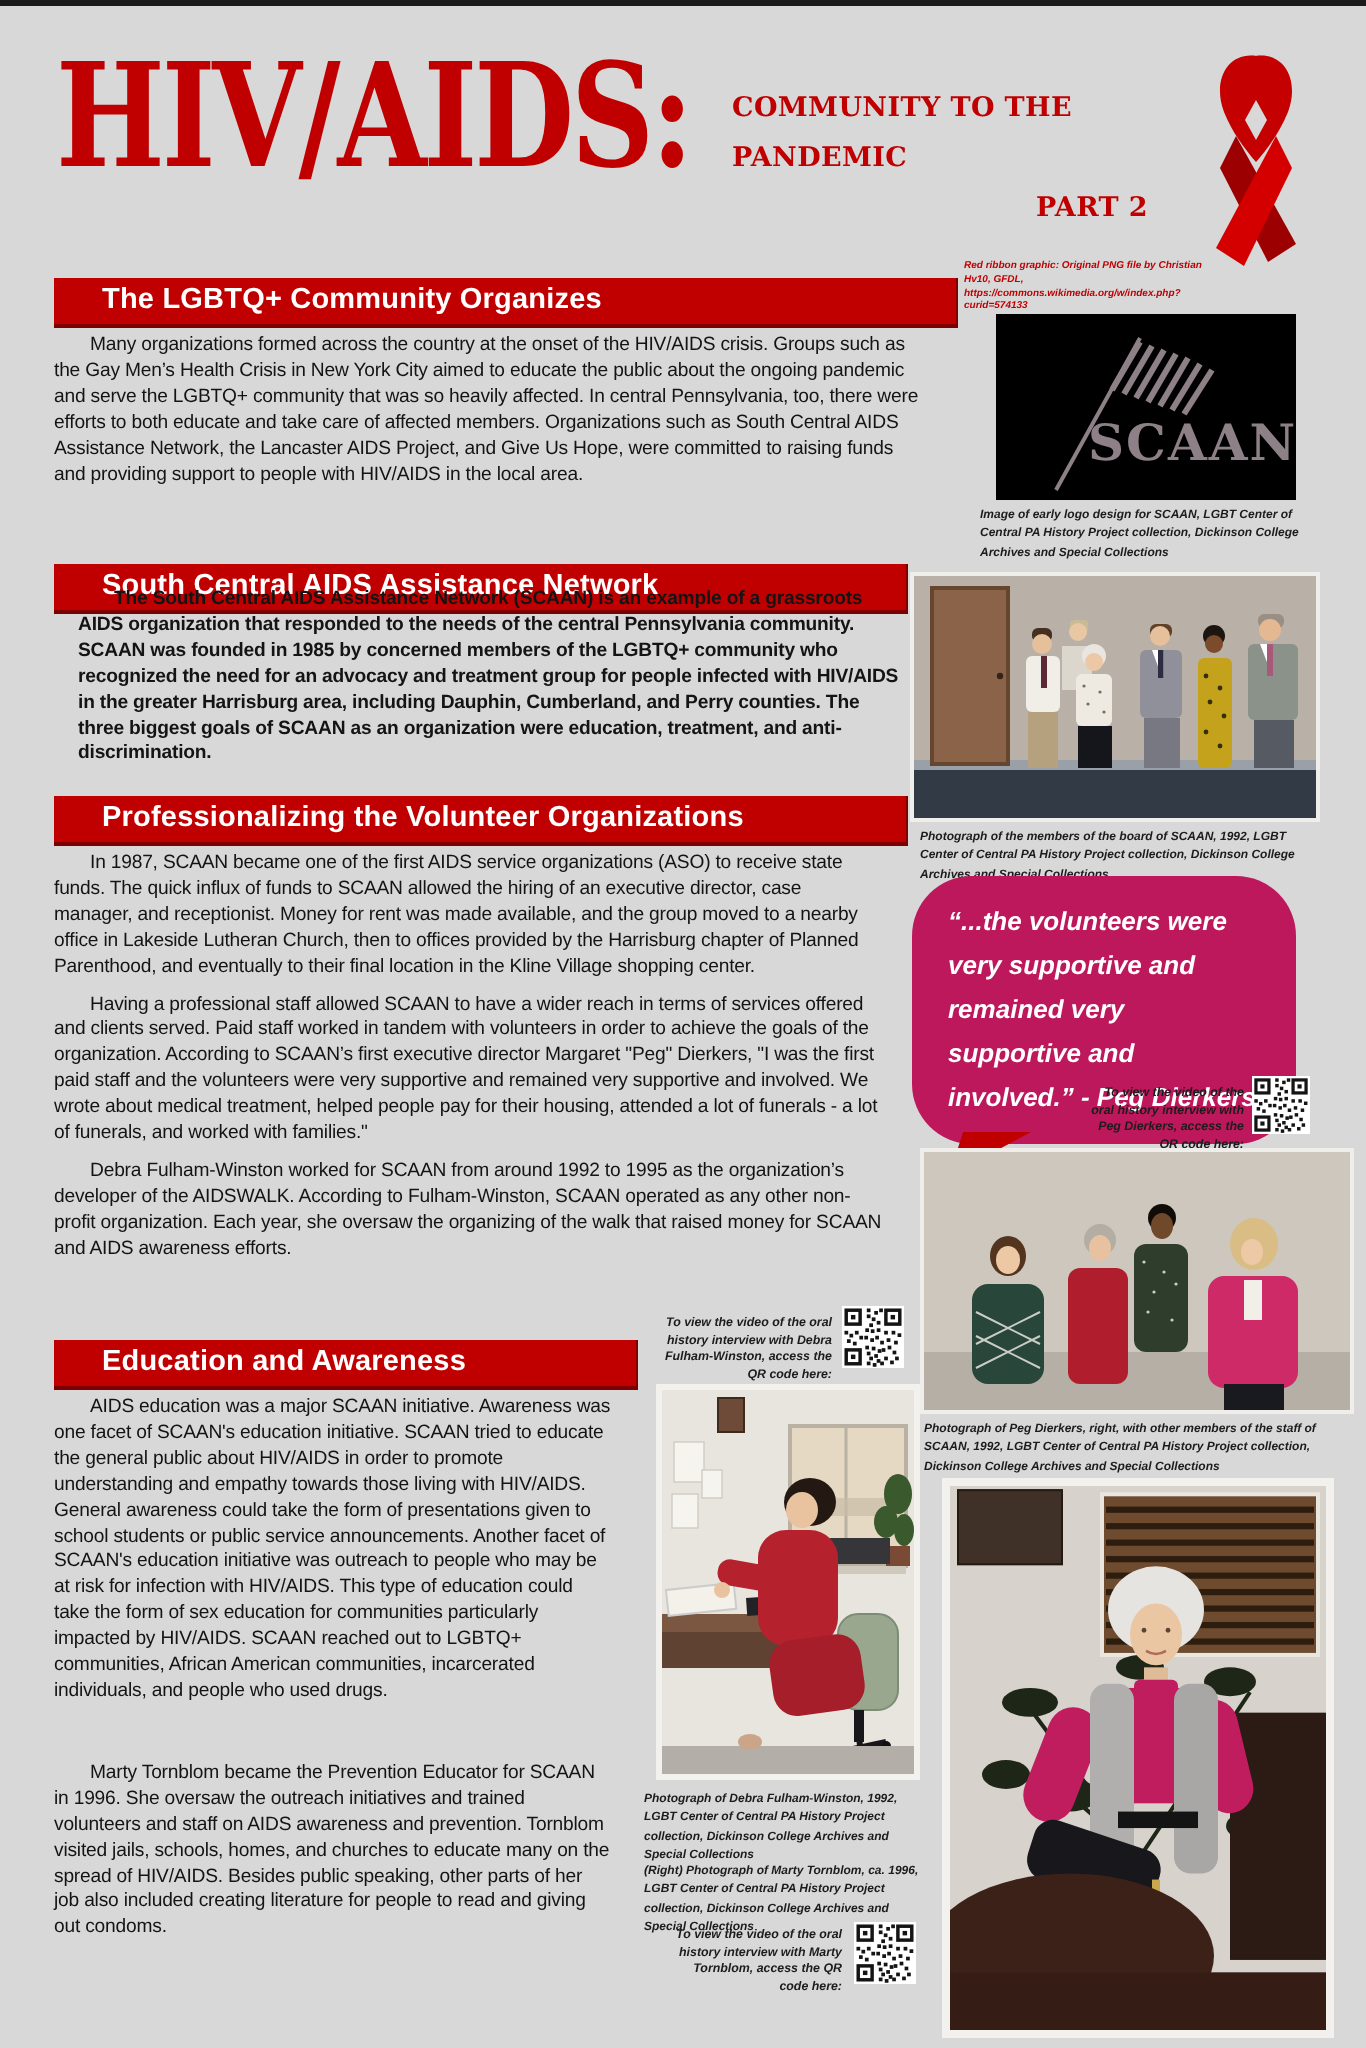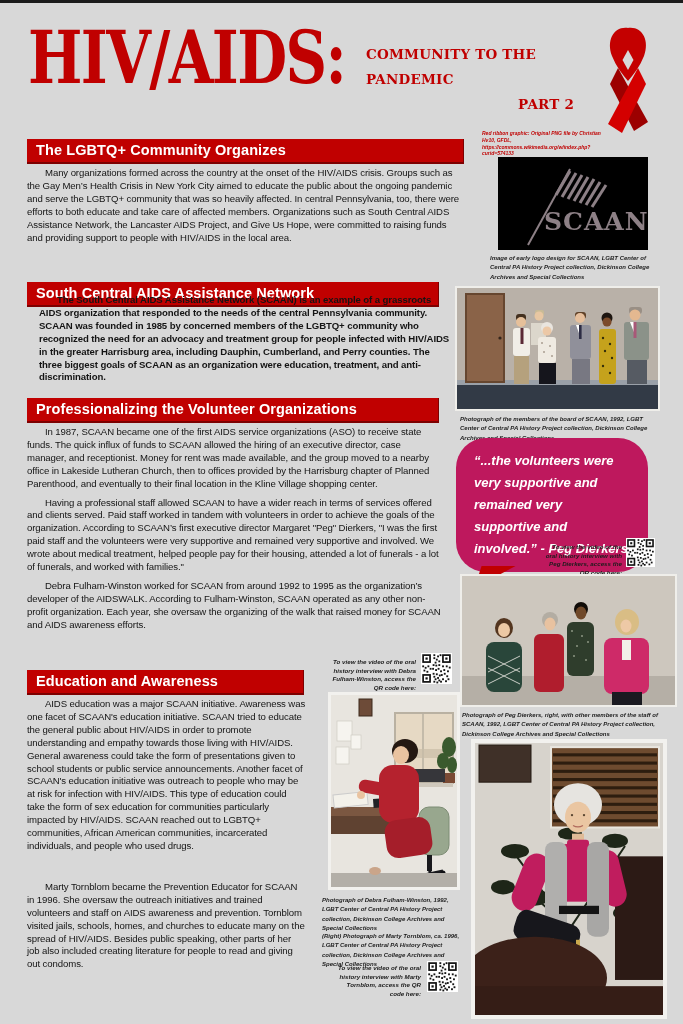--- a/index.html
+++ b/index.html
@@ -25,21 +25,21 @@
   }
   .subtitle .line4{text-align:right;}
   .ribbon-credit{
     left:482px;top:130px;width:128px;
     font-size:5px;line-height:1.35;font-style:italic;color:#c00000;font-weight:700;
   }
   .top-strip{left:0;top:0;width:683px;height:3px;background:#1b1b1b;}
   
   .bar{
     background:#c00000;color:#fff;font-weight:700;font-size:14.5px;
-    padding:3px 9px 4px 9px;border-bottom:2px solid #7d0000;border-right:1px solid #7d0000;
+    padding:3px 9px 4px 24px;border-bottom:2px solid #7d0000;border-right:1px solid #7d0000;
     letter-spacing:.1px;
   }
   #bar-organizes{left:27px;top:139px;width:418px;}
   #bar-scaan{left:27px;top:282px;width:393px;}
   #bar-prof{left:27px;top:398px;width:393px;}
   #bar-edu{left:27px;top:670px;width:258px;}
   
   .body-text{font-size:9.6px;line-height:12.9px;letter-spacing:-.1px;color:#141414;}
   .body-text p{margin:0 0 6px 0;text-indent:18px;}
   #para-organizes{left:27px;top:167px;width:437px;}

